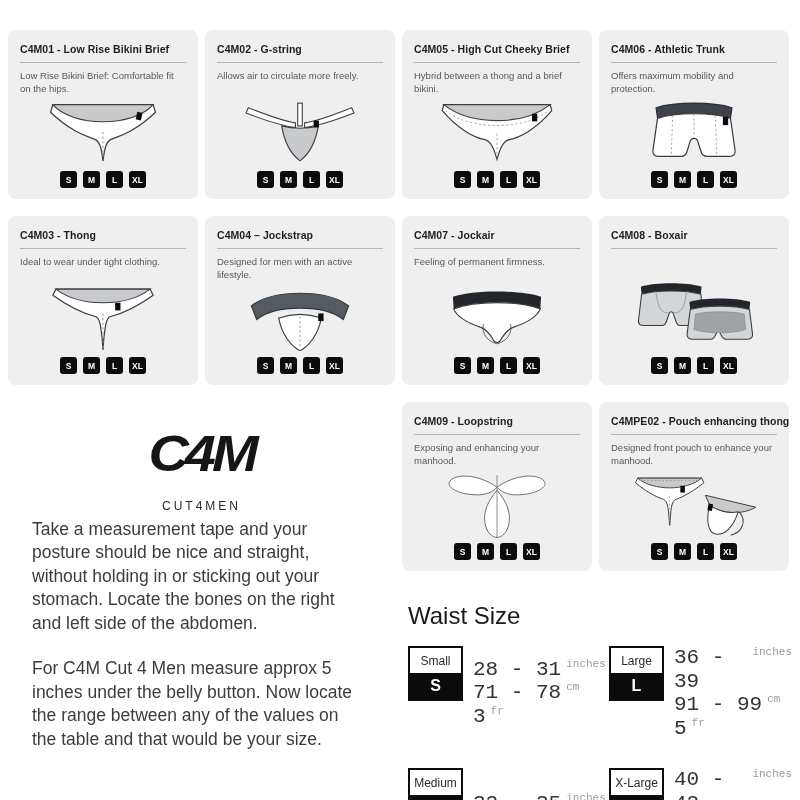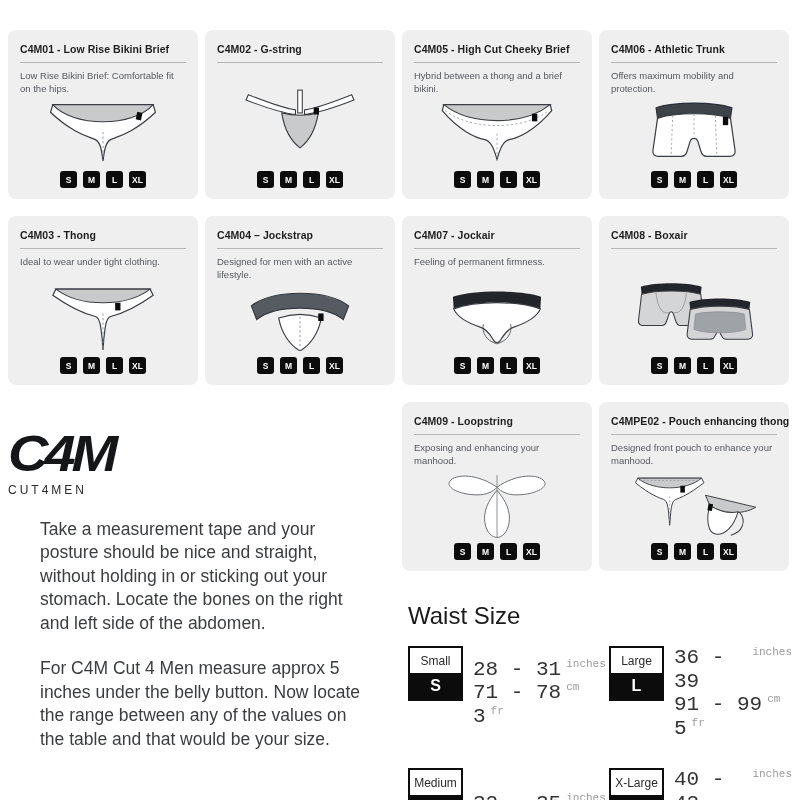--- a/index.html
+++ b/index.html
@@ -23,29 +23,29 @@
   .card-illus { flex:1; display:flex; align-items:center; justify-content:center; overflow:hidden; }
   .card-illus svg { display:block; }
   .card-sizes { display:flex; justify-content:center; gap:6px; margin-top:2px; }
   .size-btn {
     min-width:17px; height:17px; padding:0 3px; box-sizing:border-box;
     background:#0c0c0c; color:#fff; border:none; border-radius:3px;
     font-family:inherit; font-size:8.5px; font-weight:bold;
     display:flex; align-items:center; justify-content:center; cursor:pointer;
   }
   
-  .logo-cell { grid-column:1 / 3; display:flex; flex-direction:column; align-items:flex-start; padding-top:24px; }
+  .logo-cell { grid-column:1 / 3; display:flex; flex-direction:column; align-items:center; padding-top:24px;gap:16px; }
   .logo-text {
     font-size:56px; line-height:1; font-weight:bold; font-style:italic;
     letter-spacing:-4px; color:#141618; transform:scaleY(.9);
   }
   .logo-sub { font-size:12px; letter-spacing:3px; color:#26282a; margin-top:1px; }
   
   .instructions {
-    position:absolute; left:40px; top:518px; width:334px;
+    position:absolute; left:32px; top:518px; width:334px;
     font-size:17.5px; line-height:1.34; color:#3b3d3f;
   }
   .instructions p { margin:0 0 22px 0; }
   
   .waist { position:absolute; left:408px; top:586px; width:384px; }
   .waist-heading { font-size:24px; color:#1b1b1b; font-weight:400; margin:16px 0 16px 0; }
   .waist-grid {
     display:grid; grid-template-columns:201px 183px; grid-template-rows:auto auto;
     grid-auto-flow:column; row-gap:28px;
   }
@@ -81,20 +81,21 @@
         <button class="size-btn">S</button>
         <button class="size-btn">M</button>
         <button class="size-btn">L</button>
         <button class="size-btn">XL</button>
       </div>
     </div>
 
     <div class="card">
       <div class="card-title">C4M02 - G-string</div>
       <div class="card-divider"></div>
+      <div class="card-desc">Allows air to circulate more freely.</div>
       <div class="card-illus">
         <svg width="150" height="76" viewBox="0 0 160 100">
           <path d="M12 18 C42 30 60 36 74 38 L74 44 C55 42 32 34 9 25 Z" fill="#ffffff" stroke="#3a3d42" stroke-width="1.4"></path>
           <path d="M148 18 C118 30 100 36 86 38 L86 44 C105 42 128 34 151 25 Z" fill="#ffffff" stroke="#3a3d42" stroke-width="1.4"></path>
           <rect x="77" y="12" width="6" height="30" fill="#ffffff" stroke="#3a3d42" stroke-width="1.4"></rect>
           <path d="M56 42 C70 46 90 46 104 42 C100 68 88 82 80 88 C72 82 60 68 56 42 Z" fill="#c8cacc" stroke="#3a3d42" stroke-width="1.5"></path>
           <rect x="98" y="35" width="7" height="9" fill="#0c0c0c"></rect>
         </svg>
       </div>
       <div class="card-sizes">

